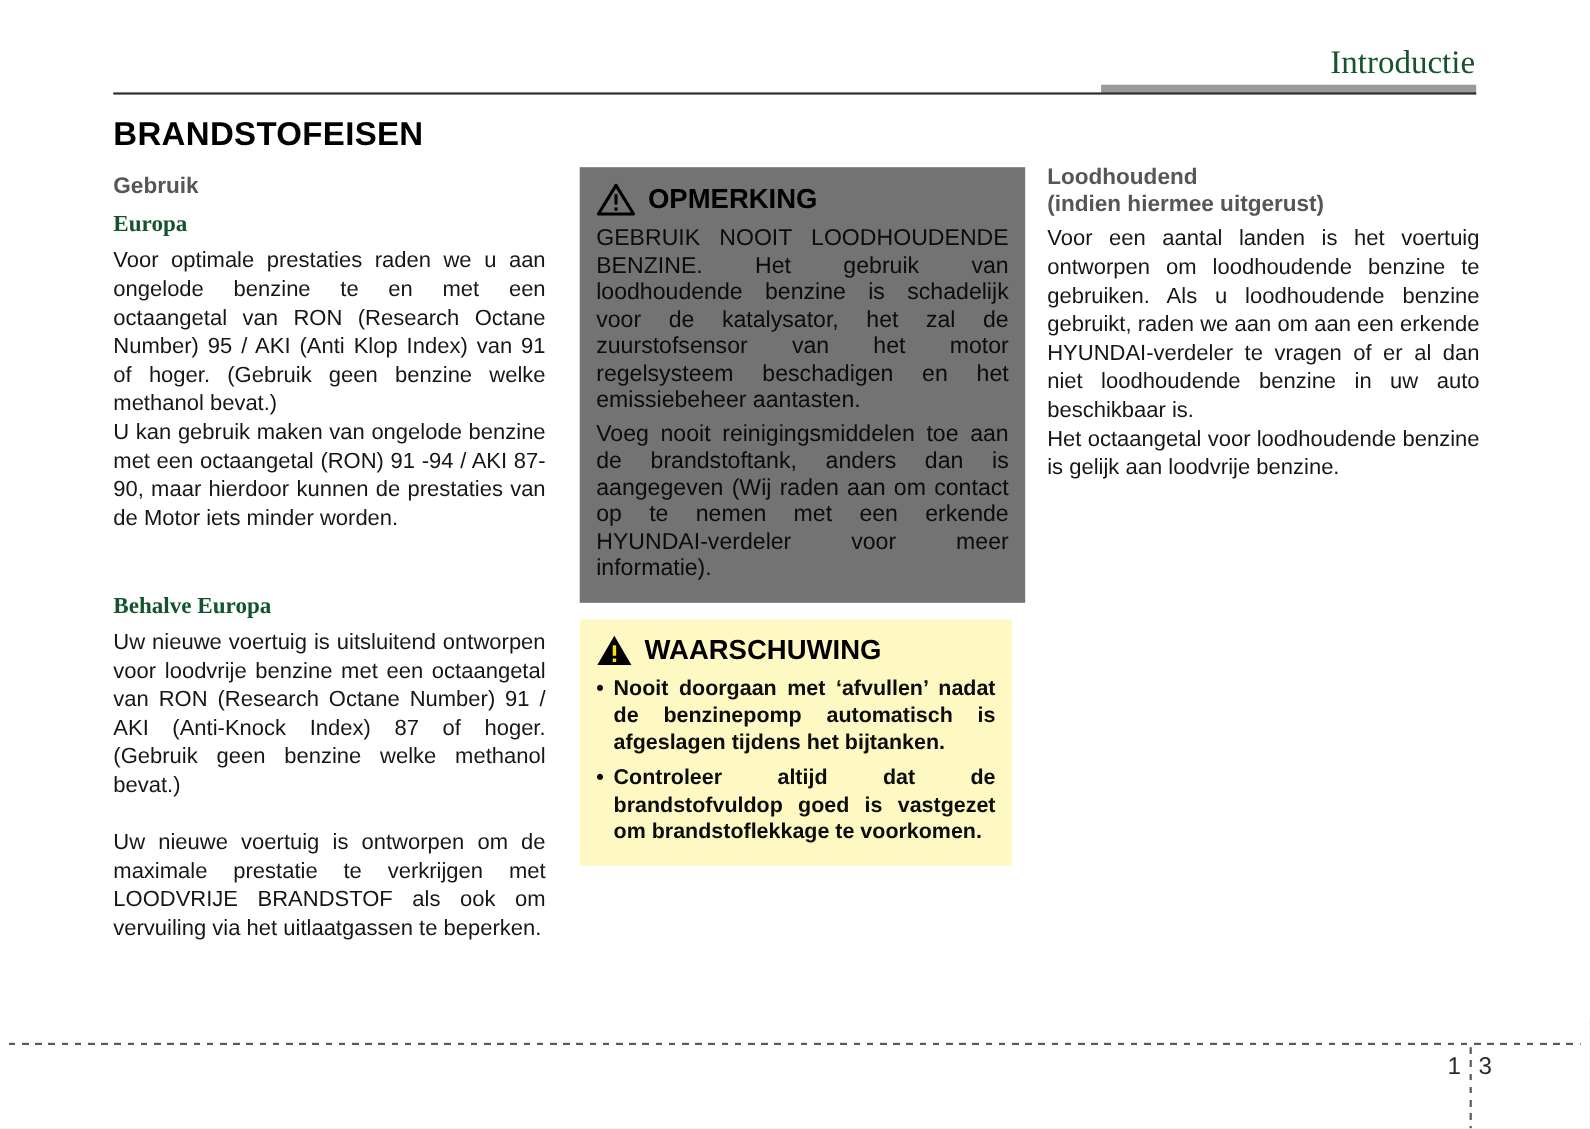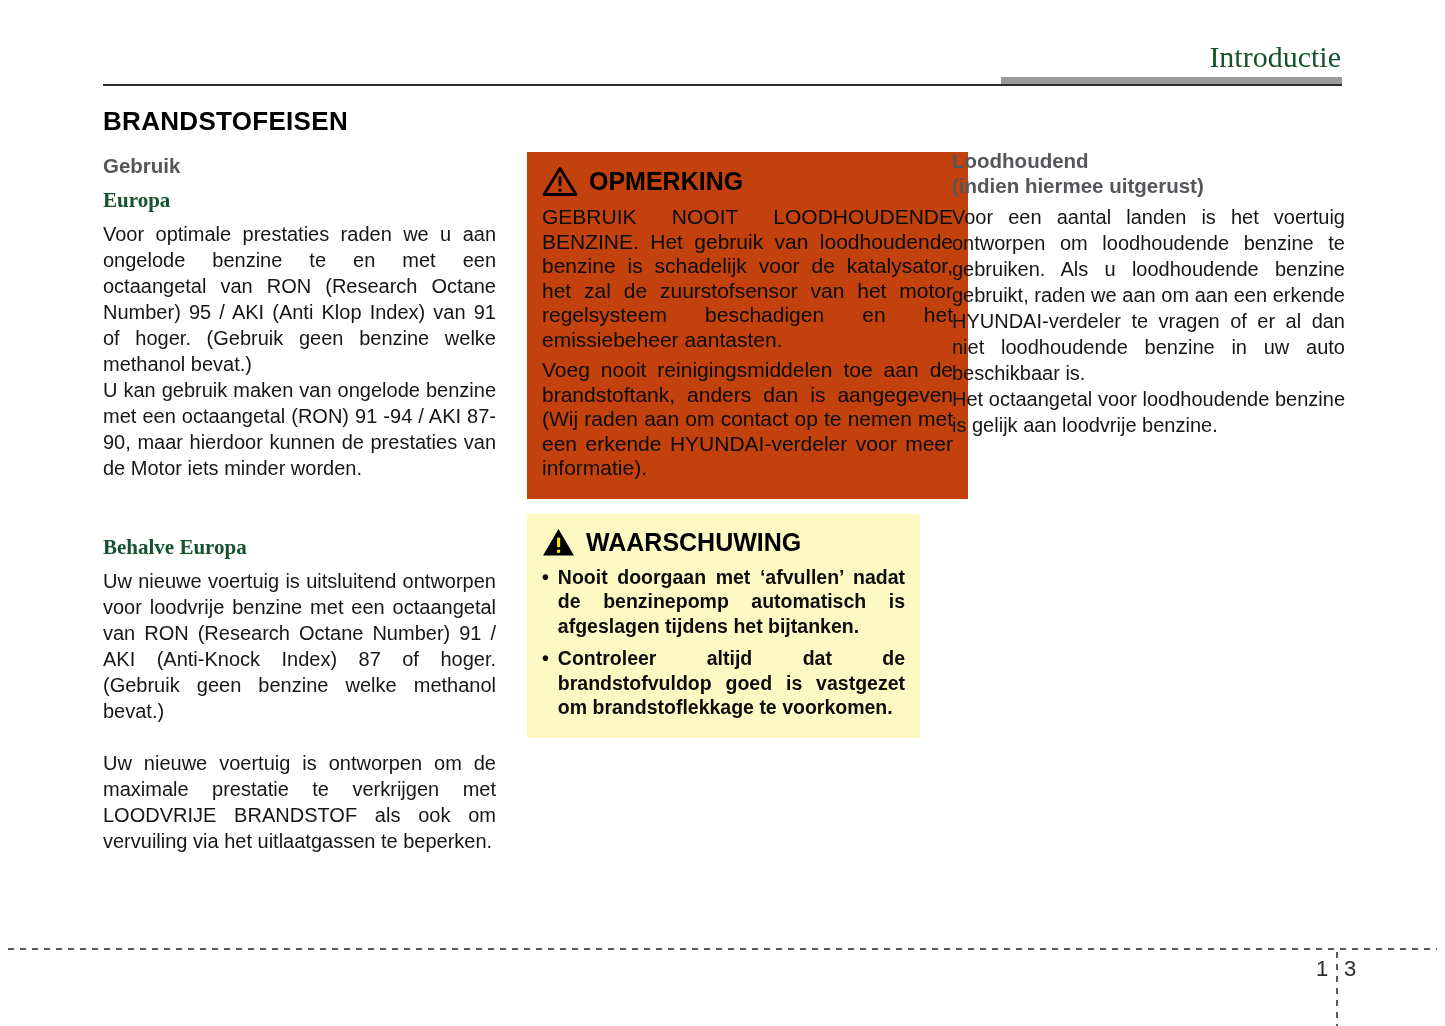--- a/index.html
+++ b/index.html
@@ -25,40 +25,40 @@
     background:#9a9a9a;
   }
 
   
   .col { position:absolute; width:393px; color:#161616; }
   .col-left  { left:103px; top:106px; }
   .col-mid   { left:527px; top:152px; }
   .col-right { left:952px; top:148px; }
 
   .doc-title {
-    font-size:26px; font-weight:bold; color:#000;
+    font-size:30px; font-weight:bold; color:#000;
     letter-spacing:0.3px; margin-bottom:16px;
   }
   .h-gray {
     font-size:20.5px; font-weight:bold; color:#55565a; line-height:25px;
   }
   .h-serif {
     font-family:"Liberation Serif", serif; font-weight:bold;
     font-size:21px; color:#14532d; margin:10px 0 8px;
   }
   .h-serif.spaced { margin-top:54px; }
   p.body {
     font-size:20px; line-height:26px; text-align:justify; text-justify:inter-word;
   }
   p.body.gap { margin-top:26px; }
   .col-right .h-gray { margin-bottom:6px; }
 
   
   .notice-box {
-    background:#c2410c; padding:14px 15px 18px 15px; width:441px;
+    background:#737373; padding:14px 15px 18px 15px; width:405px;
   }
   .box-title-row { display:flex; align-items:center; gap:11px; margin-bottom:8px; }
   .box-title { font-size:25px; font-weight:bold; color:#000; }
   .box-body {
     font-size:21px; line-height:24.5px; font-weight:normal;
     text-align:justify; text-justify:inter-word; color:#0c0c0c;
   }
   .box-body + .box-body { margin-top:6px; }
 
   

